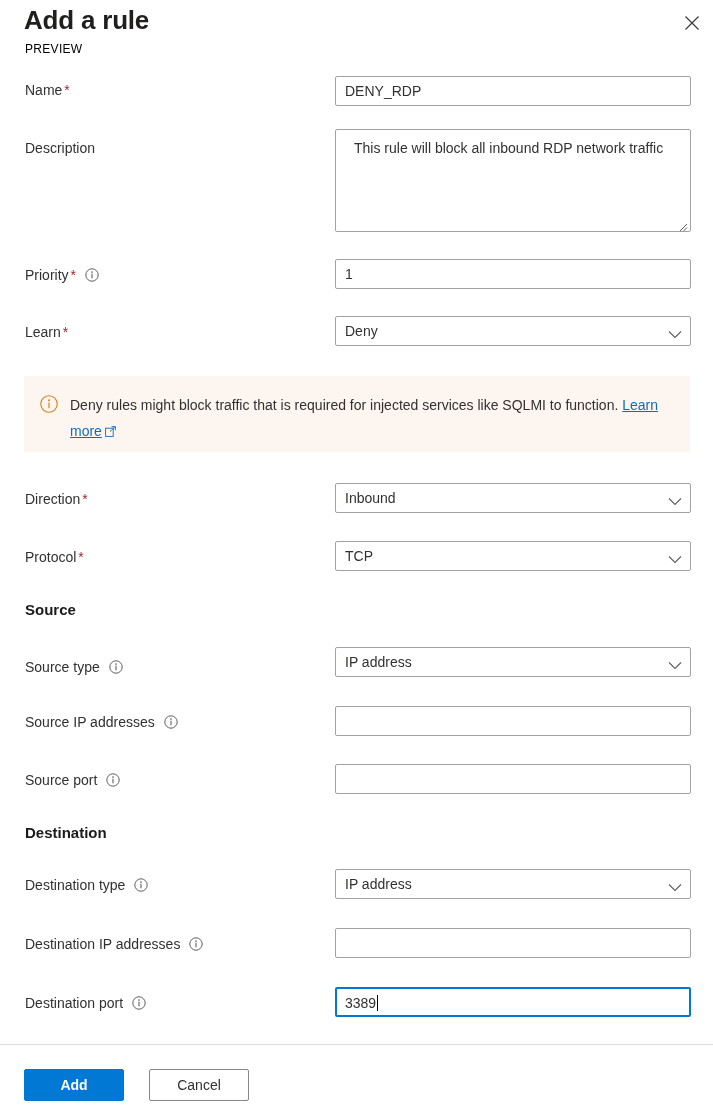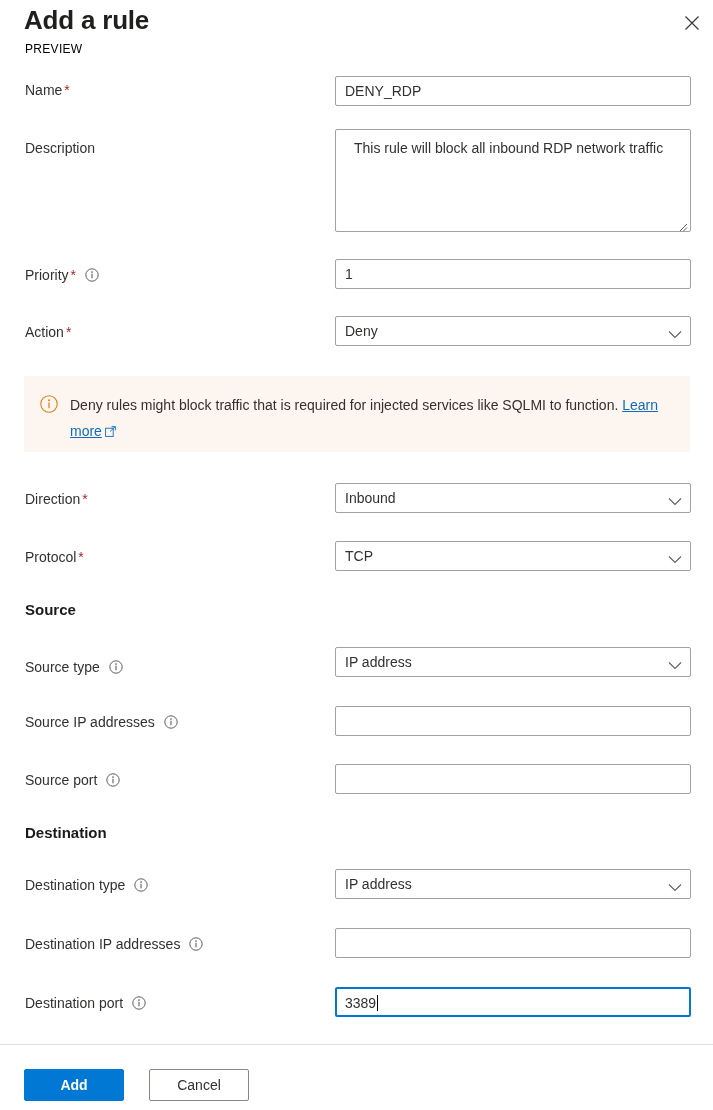--- a/index.html
+++ b/index.html
@@ -281,21 +281,21 @@
         </svg>
       </span>
     </div>
     <div class="field" style="top:0;">
       <span class="field-text">1</span>
     </div>
   </div>
 
   <div class="row" style="top:316px;">
     <div class="f-label" style="top:6px;">
-      <span>Action</span><span class="req">*</span>
+      <span>Learn</span><span class="req">*</span>
     </div>
     <div class="select" style="top:0;">
       <span class="sel-text">Deny</span>
       <span class="chev">
         <svg width="14" height="10" viewBox="0 0 14 10">
           <path d="M1 1.5 L7 7.5 L13 1.5" stroke="#605e5c" stroke-width="1.1" fill="none"></path>
         </svg>
       </span>
     </div>
   </div>

